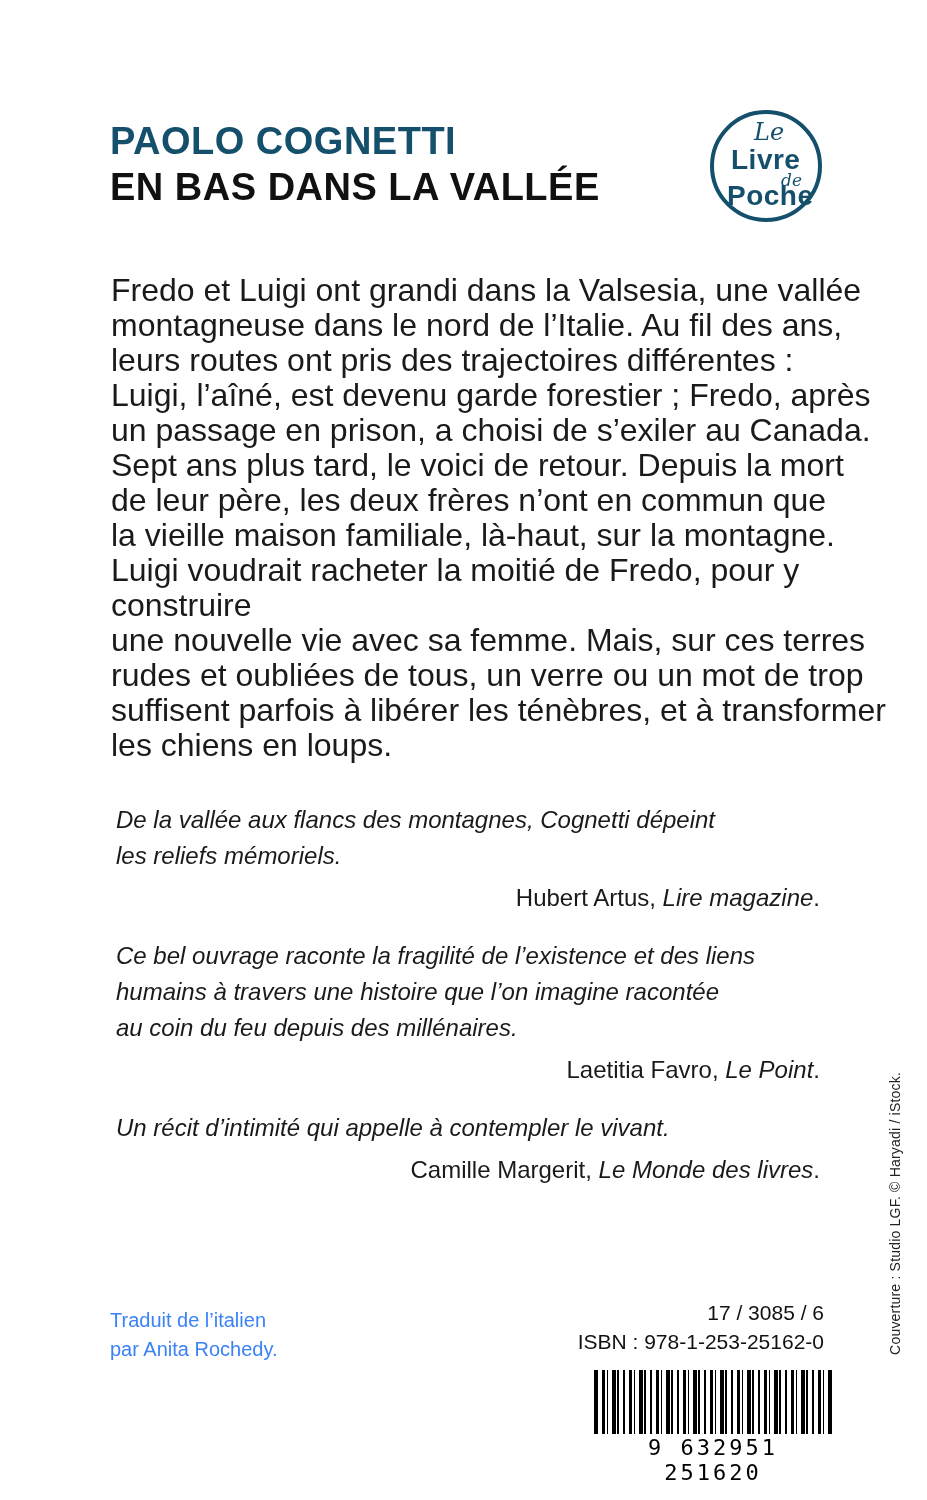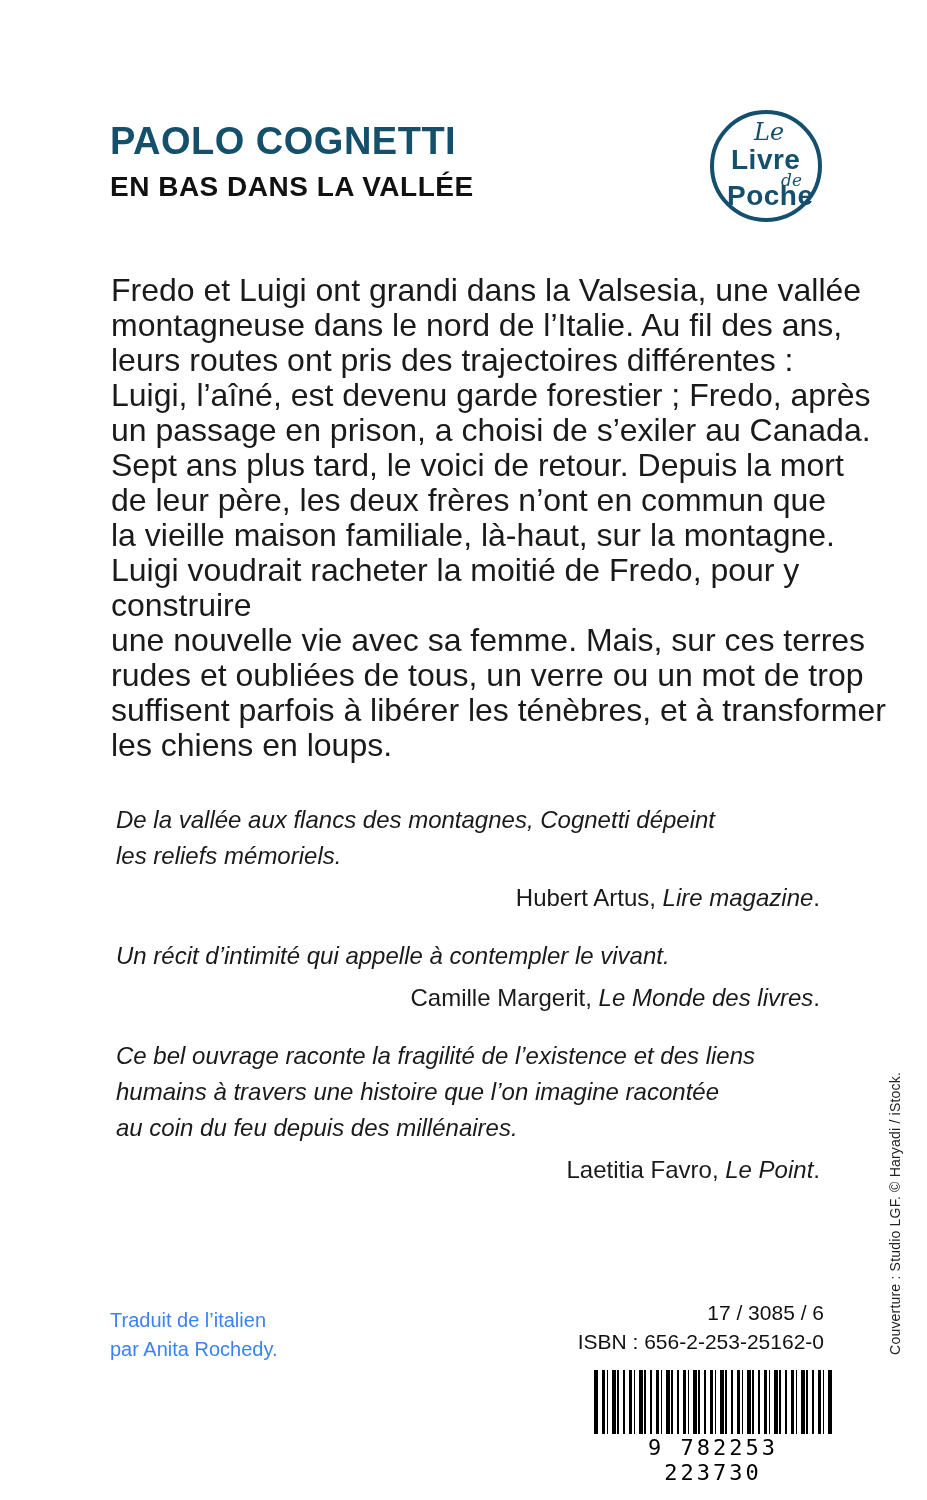--- a/index.html
+++ b/index.html
@@ -20,21 +20,21 @@
   .author {
     margin: 0;
     font-size: 38px;
     font-weight: bold;
     letter-spacing: 0.5px;
     color: #14506c;
     line-height: 46px;
   }
   .title {
     margin: 0;
-    font-size: 28px;
+    font-size: 38px;
     font-weight: bold;
     letter-spacing: 0.5px;
     color: #111111;
     line-height: 46px;
   }
 
   
   .logo {
     position: absolute;
     left: 710px;
@@ -206,43 +206,43 @@
 
   <section class="quotes">
 
     <figure class="quote">
       <blockquote class="quote-text">De la vallée aux flancs des montagnes, Cognetti dépeint
 les reliefs mémoriels.</blockquote>
       <figcaption class="quote-attribution"><span>Hubert Artus, </span><cite>Lire magazine</cite><span>.</span></figcaption>
     </figure>
 
     <figure class="quote">
-      <blockquote class="quote-text">Un récit d’intimité qui appelle à contempler le vivant.</blockquote>
-      <figcaption class="quote-attribution"><span>Camille Margerit, </span><cite>Le Monde des livres</cite><span>.</span></figcaption>
-    </figure>
-
-    <figure class="quote">
       <blockquote class="quote-text">Ce bel ouvrage raconte la fragilité de l’existence et des liens
 humains à travers une histoire que l’on imagine racontée
 au coin du feu depuis des millénaires.</blockquote>
       <figcaption class="quote-attribution"><span>Laetitia Favro, </span><cite>Le Point</cite><span>.</span></figcaption>
     </figure>
 
+    <figure class="quote">
+      <blockquote class="quote-text">Un récit d’intimité qui appelle à contempler le vivant.</blockquote>
+      <figcaption class="quote-attribution"><span>Camille Margerit, </span><cite>Le Monde des livres</cite><span>.</span></figcaption>
+    </figure>
+
   </section>
 
   <div class="side-credit">Couverture : Studio LGF. © Haryadi / iStock.</div>
 
   <div class="footer-codes">
     <div>17 / 3085 / 6</div>
-    <div>ISBN : 656-2-253-25162-0</div>
+    <div>ISBN : 978-1-253-25162-0</div>
   </div>
 
   <div class="barcode">
     <div class="barcode-bars"></div>
-    <div class="barcode-digits">9 782253 223730</div>
+    <div class="barcode-digits">9 632951 251620</div>
   </div>
 
   <div class="translator">
     <div>Traduit de l’italien</div>
     <div>par Anita Rochedy.</div>
   </div>
 
 </div>
 
 </body></html>

